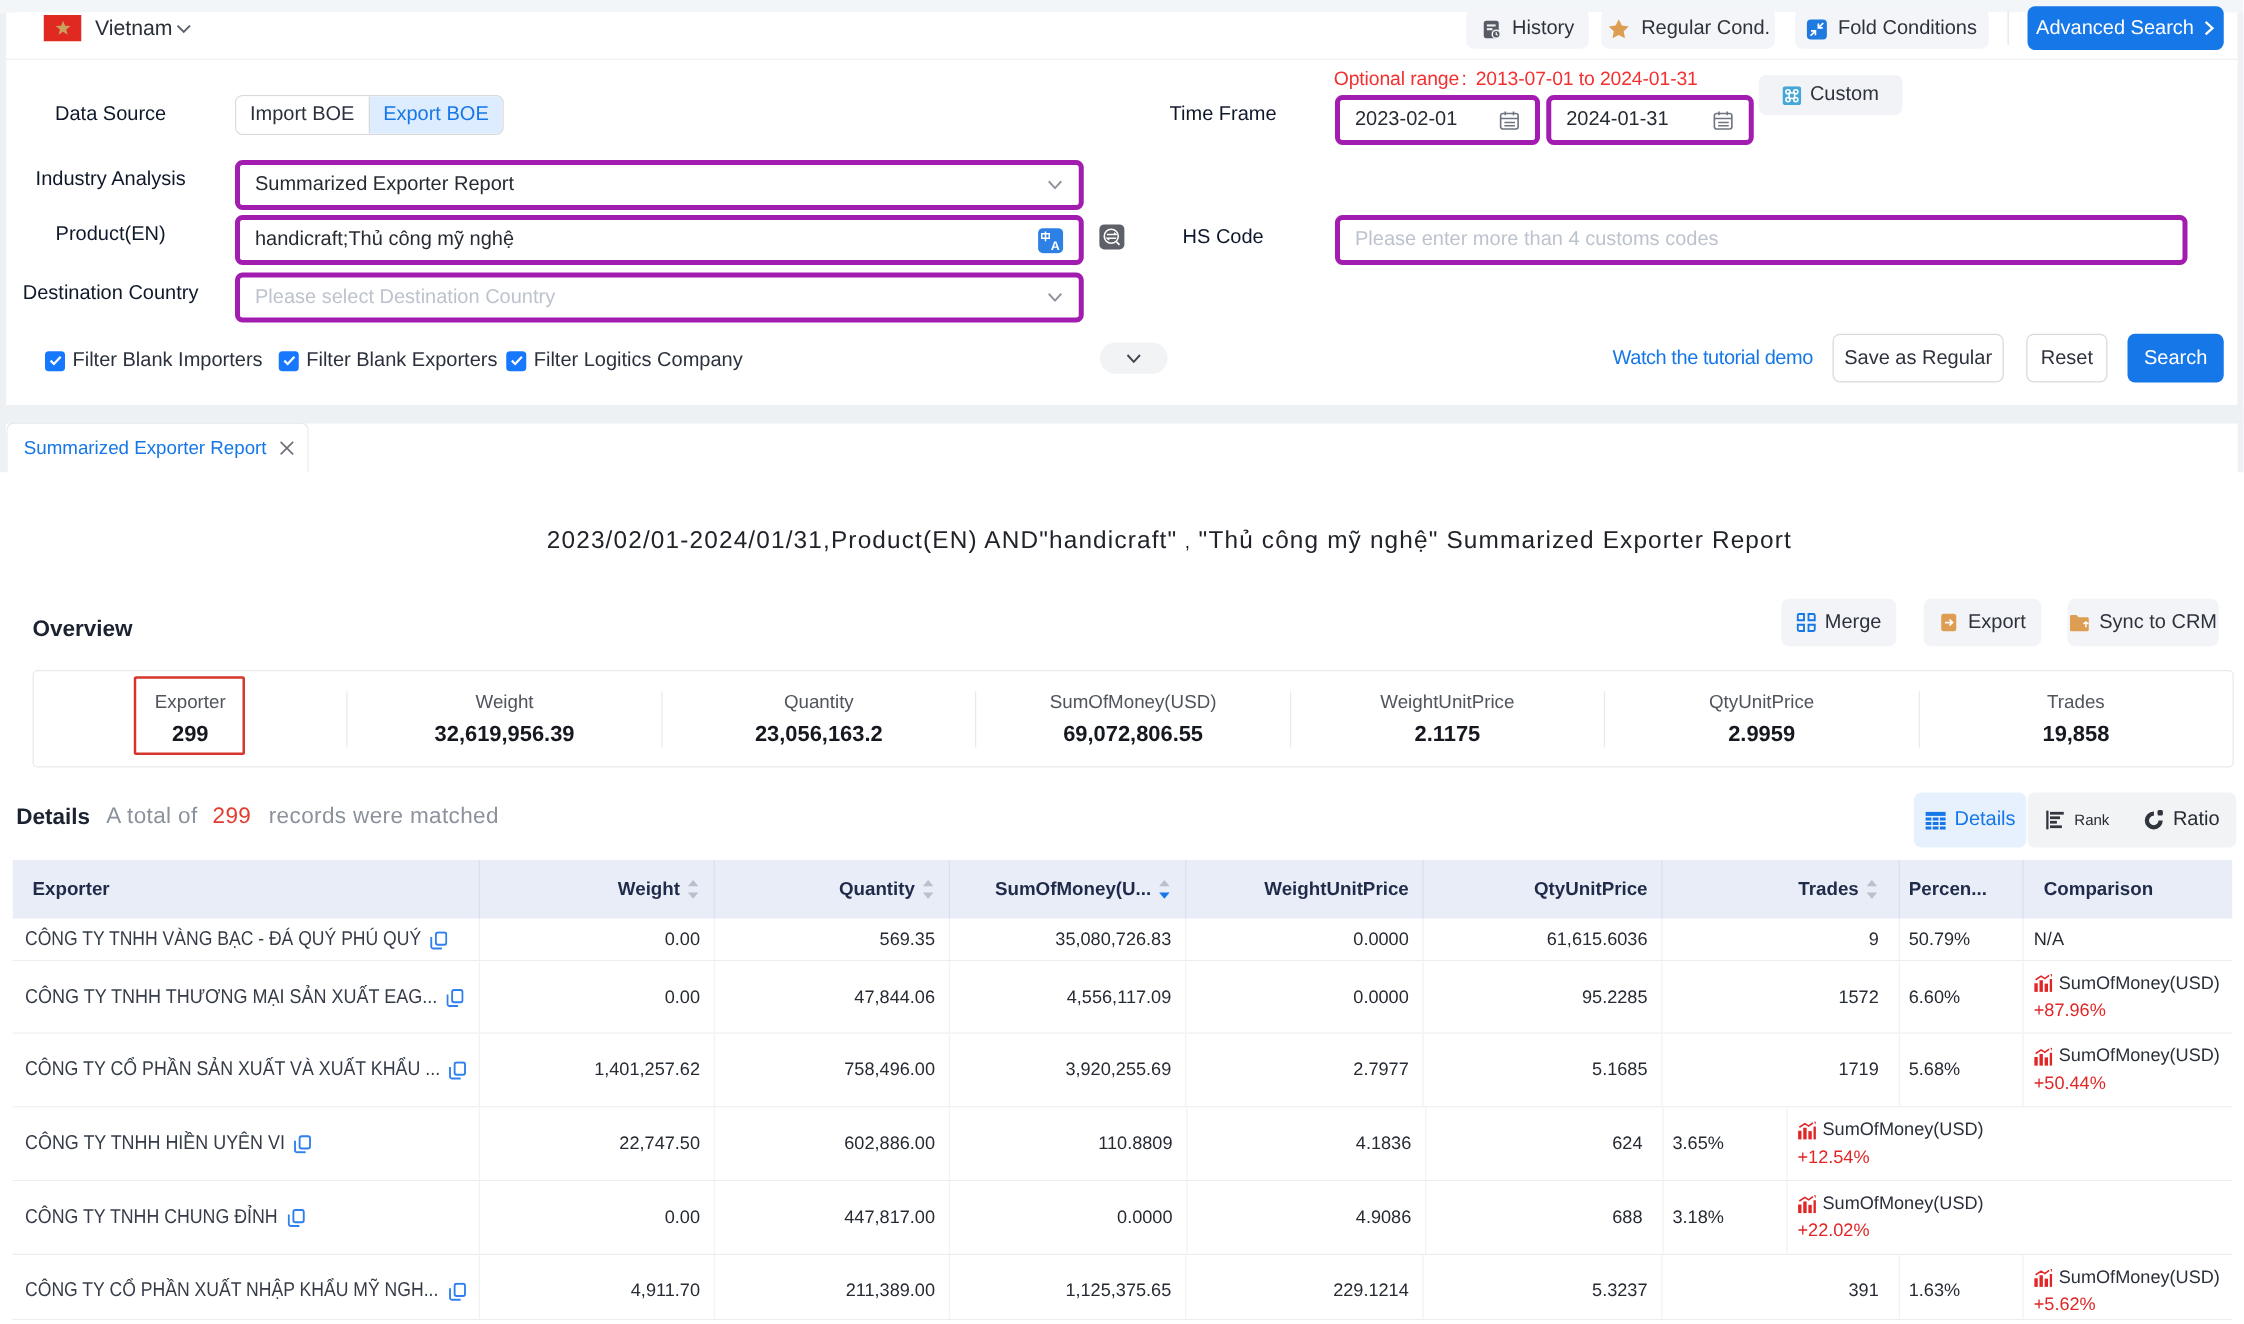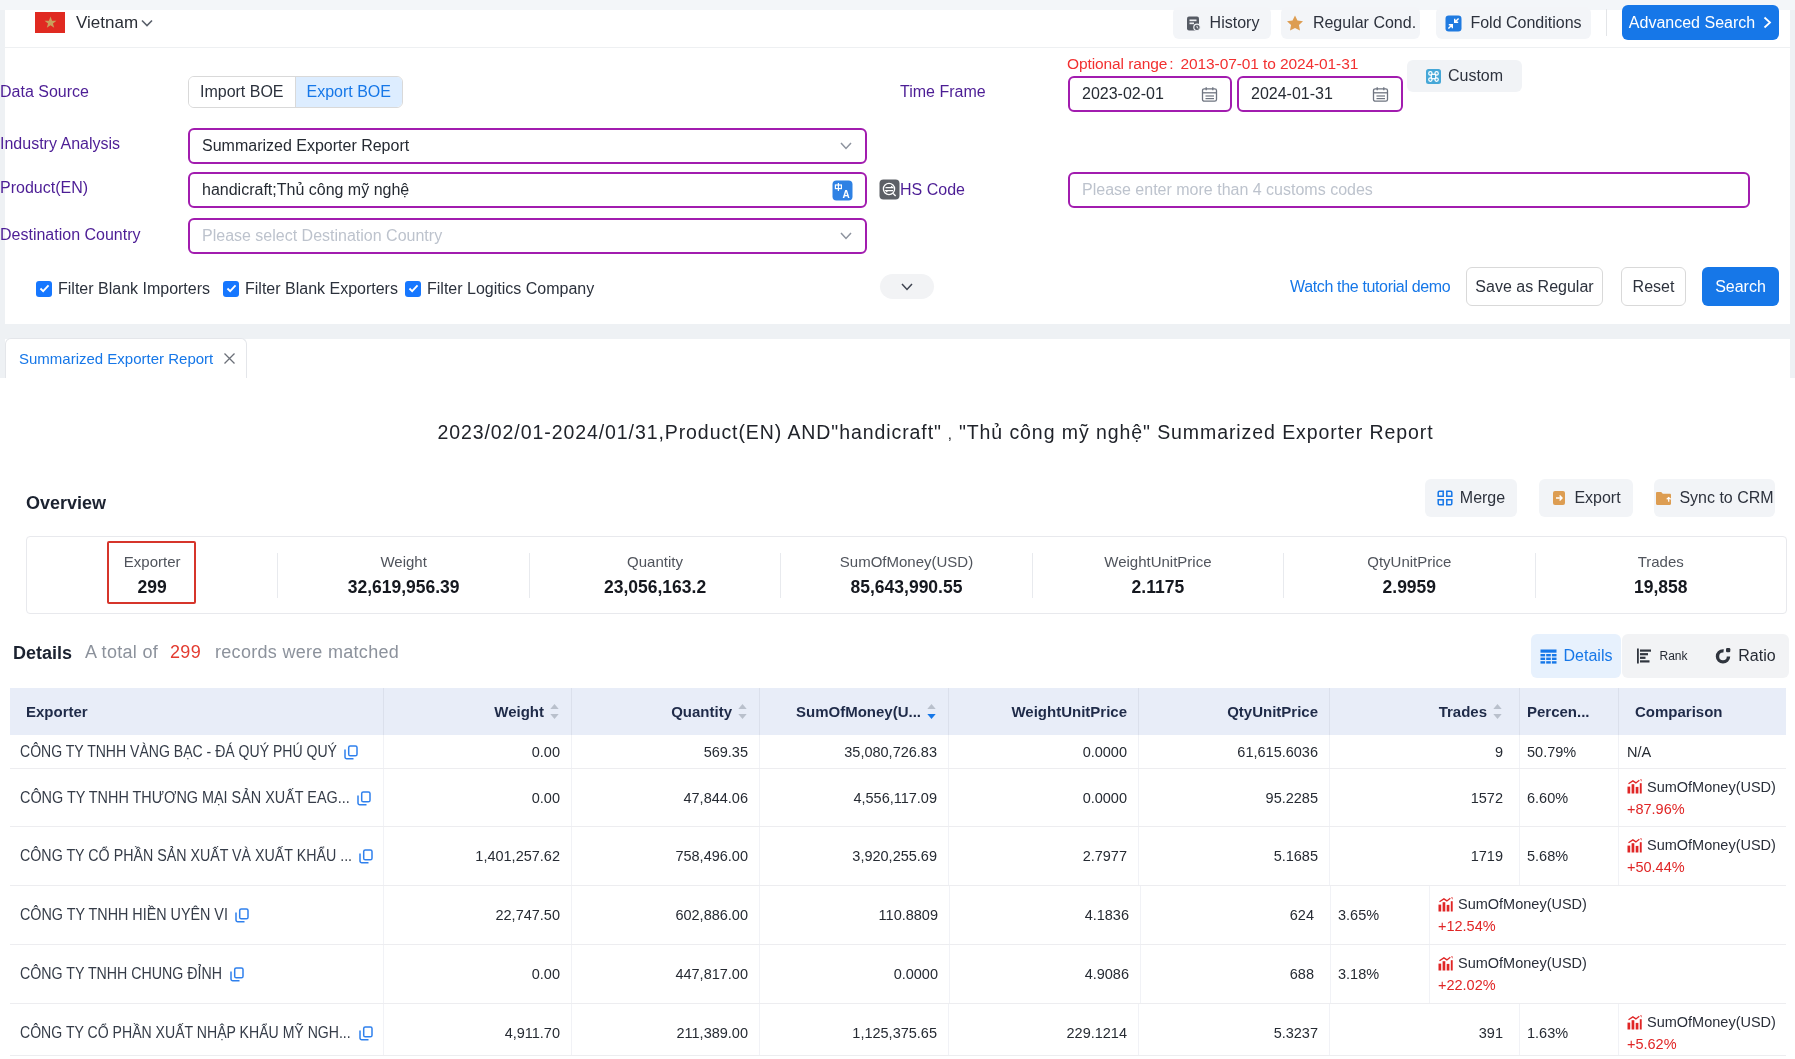--- a/index.html
+++ b/index.html
@@ -4,23 +4,23 @@
 *{margin:0;padding:0;box-sizing:border-box}
 html,body{width:1795px;height:1059px;background:#fff}
 body{font-family:"Liberation Sans",sans-serif;-webkit-font-smoothing:antialiased}
 #p{position:relative;width:1795px;height:1059px;overflow:hidden;background:#fff}
 .abs{position:absolute}
 .flex{display:flex;align-items:center}
 .btn{position:absolute;display:flex;align-items:center;justify-content:center;border-radius:6px;font-size:16px;color:#2d323d;gap:8px}
 .gbtn{background:#f3f5f8}
 .wbtn{background:#fff;border:1px solid #d9d9d9}
 .bbtn{background:#1677e8;color:#fff}
-.inp{position:absolute;background:#fff;border:2px solid #a21caf;border-radius:6px;display:flex;align-items:center;font-size:16px;color:#262b33;padding:16px 12px}
+.inp{position:absolute;background:#fff;border:4px solid #a21caf;border-radius:6px;display:flex;align-items:center;font-size:16px;color:#262b33;padding:16px 12px}
 .ph{color:#bdc3cd}
-.lbl{position:absolute;font-size:16px;color:#4c1d95;text-align:left}
+.lbl{position:absolute;font-size:16px;color:#0f172a;text-align:center}
 .cb{display:inline-flex;width:16px;height:16px;background:#1677ff;border-radius:3px;align-items:center;justify-content:center;flex:none}
 .cblbl{position:absolute;display:flex;align-items:center;gap:6px;font-size:16px;color:#2b313c}
 .tbl{position:absolute;left:10px;top:688px;width:1776px;height:368px;overflow:hidden}
 .th{display:flex;height:47px;background:#e8edf8;font-weight:bold;font-size:15px;color:#1f2b49}
 .th>div{display:flex;align-items:center;border-right:1px solid #dbe0ec;height:100%}
 .th>div:last-child{border-right:none}
 .tr{display:flex;border-bottom:1px solid #ededf0;background:#fff}
 .tr>div{display:flex;align-items:center;border-right:1px solid #f1f2f6;font-size:14.5px;color:#262b33}
 .tr>div:last-child{border-right:none}
 .c1{width:374px;padding-left:10px}
@@ -236,21 +236,21 @@
 <div class="statc">
         <span class="statl">Weight</span>
         <span class="statv">32,619,956.39</span>
       </div>
 <div class="statc">
         <span class="statl">Quantity</span>
         <span class="statv">23,056,163.2</span>
       </div>
 <div class="statc">
         <span class="statl">SumOfMoney(USD)</span>
-        <span class="statv">85,643,990.55</span>
+        <span class="statv">69,072,806.55</span>
       </div>
 <div class="statc">
         <span class="statl">WeightUnitPrice</span>
         <span class="statv">2.1175</span>
       </div>
 <div class="statc">
         <span class="statl">QtyUnitPrice</span>
         <span class="statv">2.9959</span>
       </div>
 <div class="statc">

